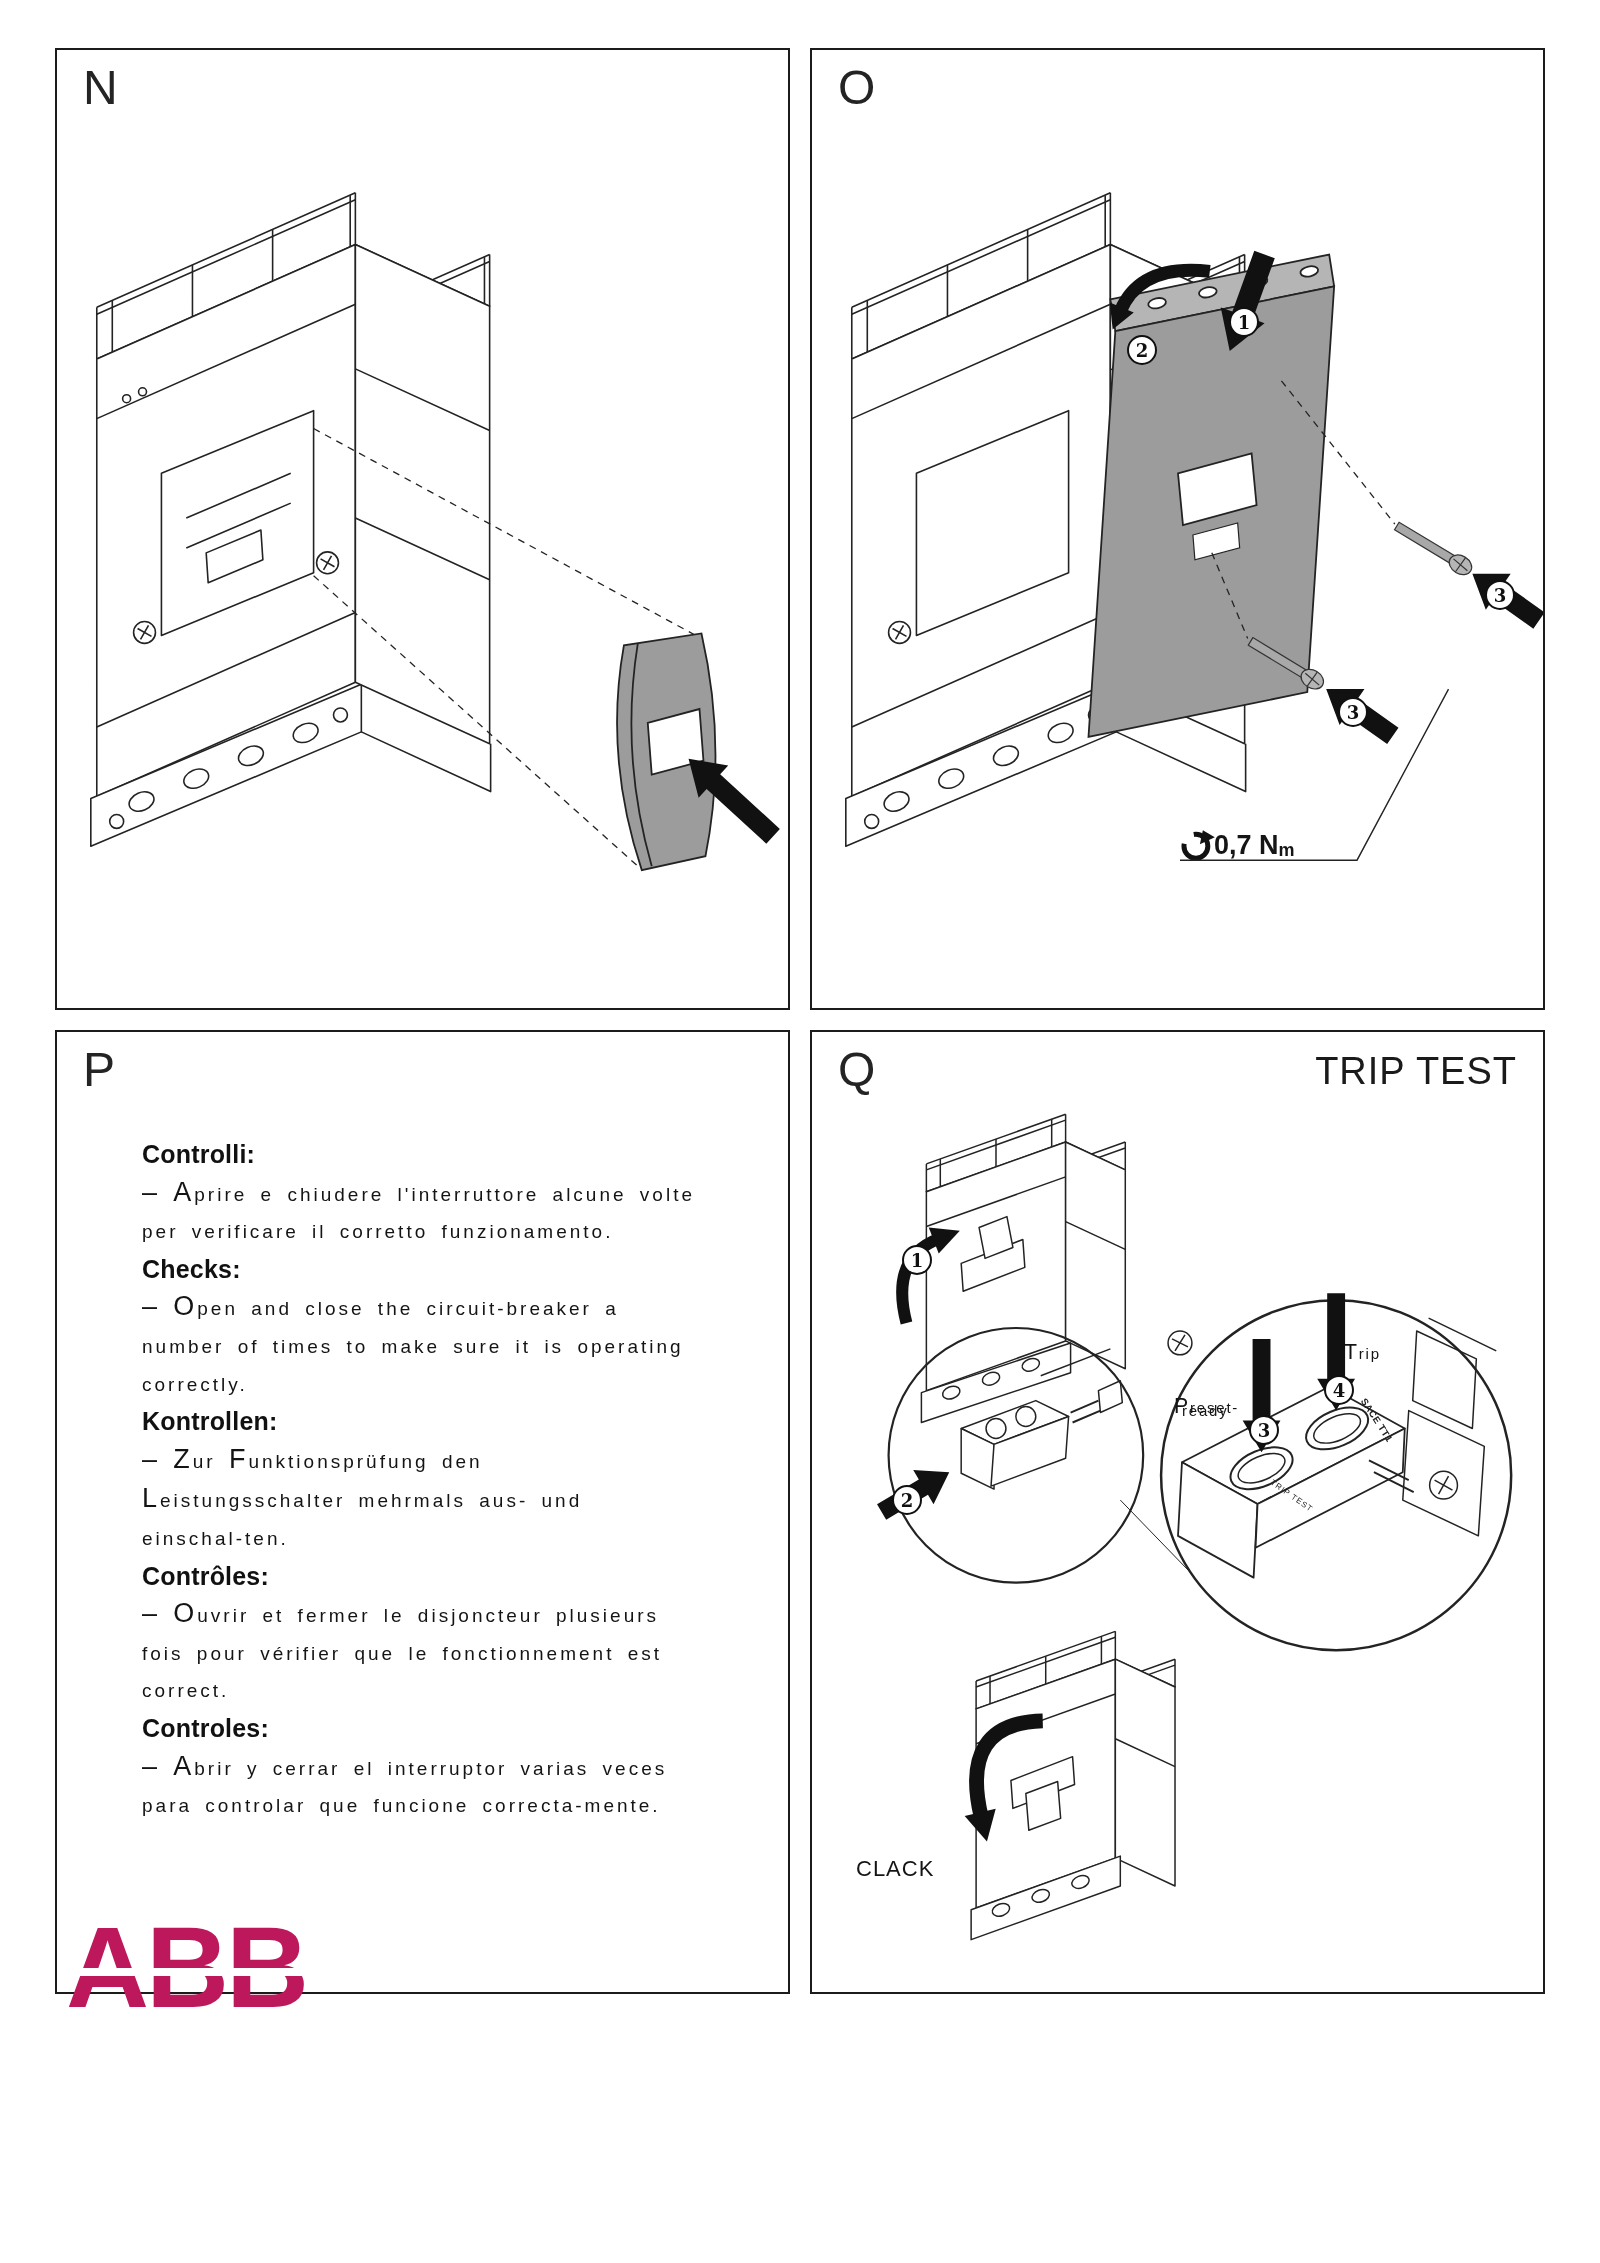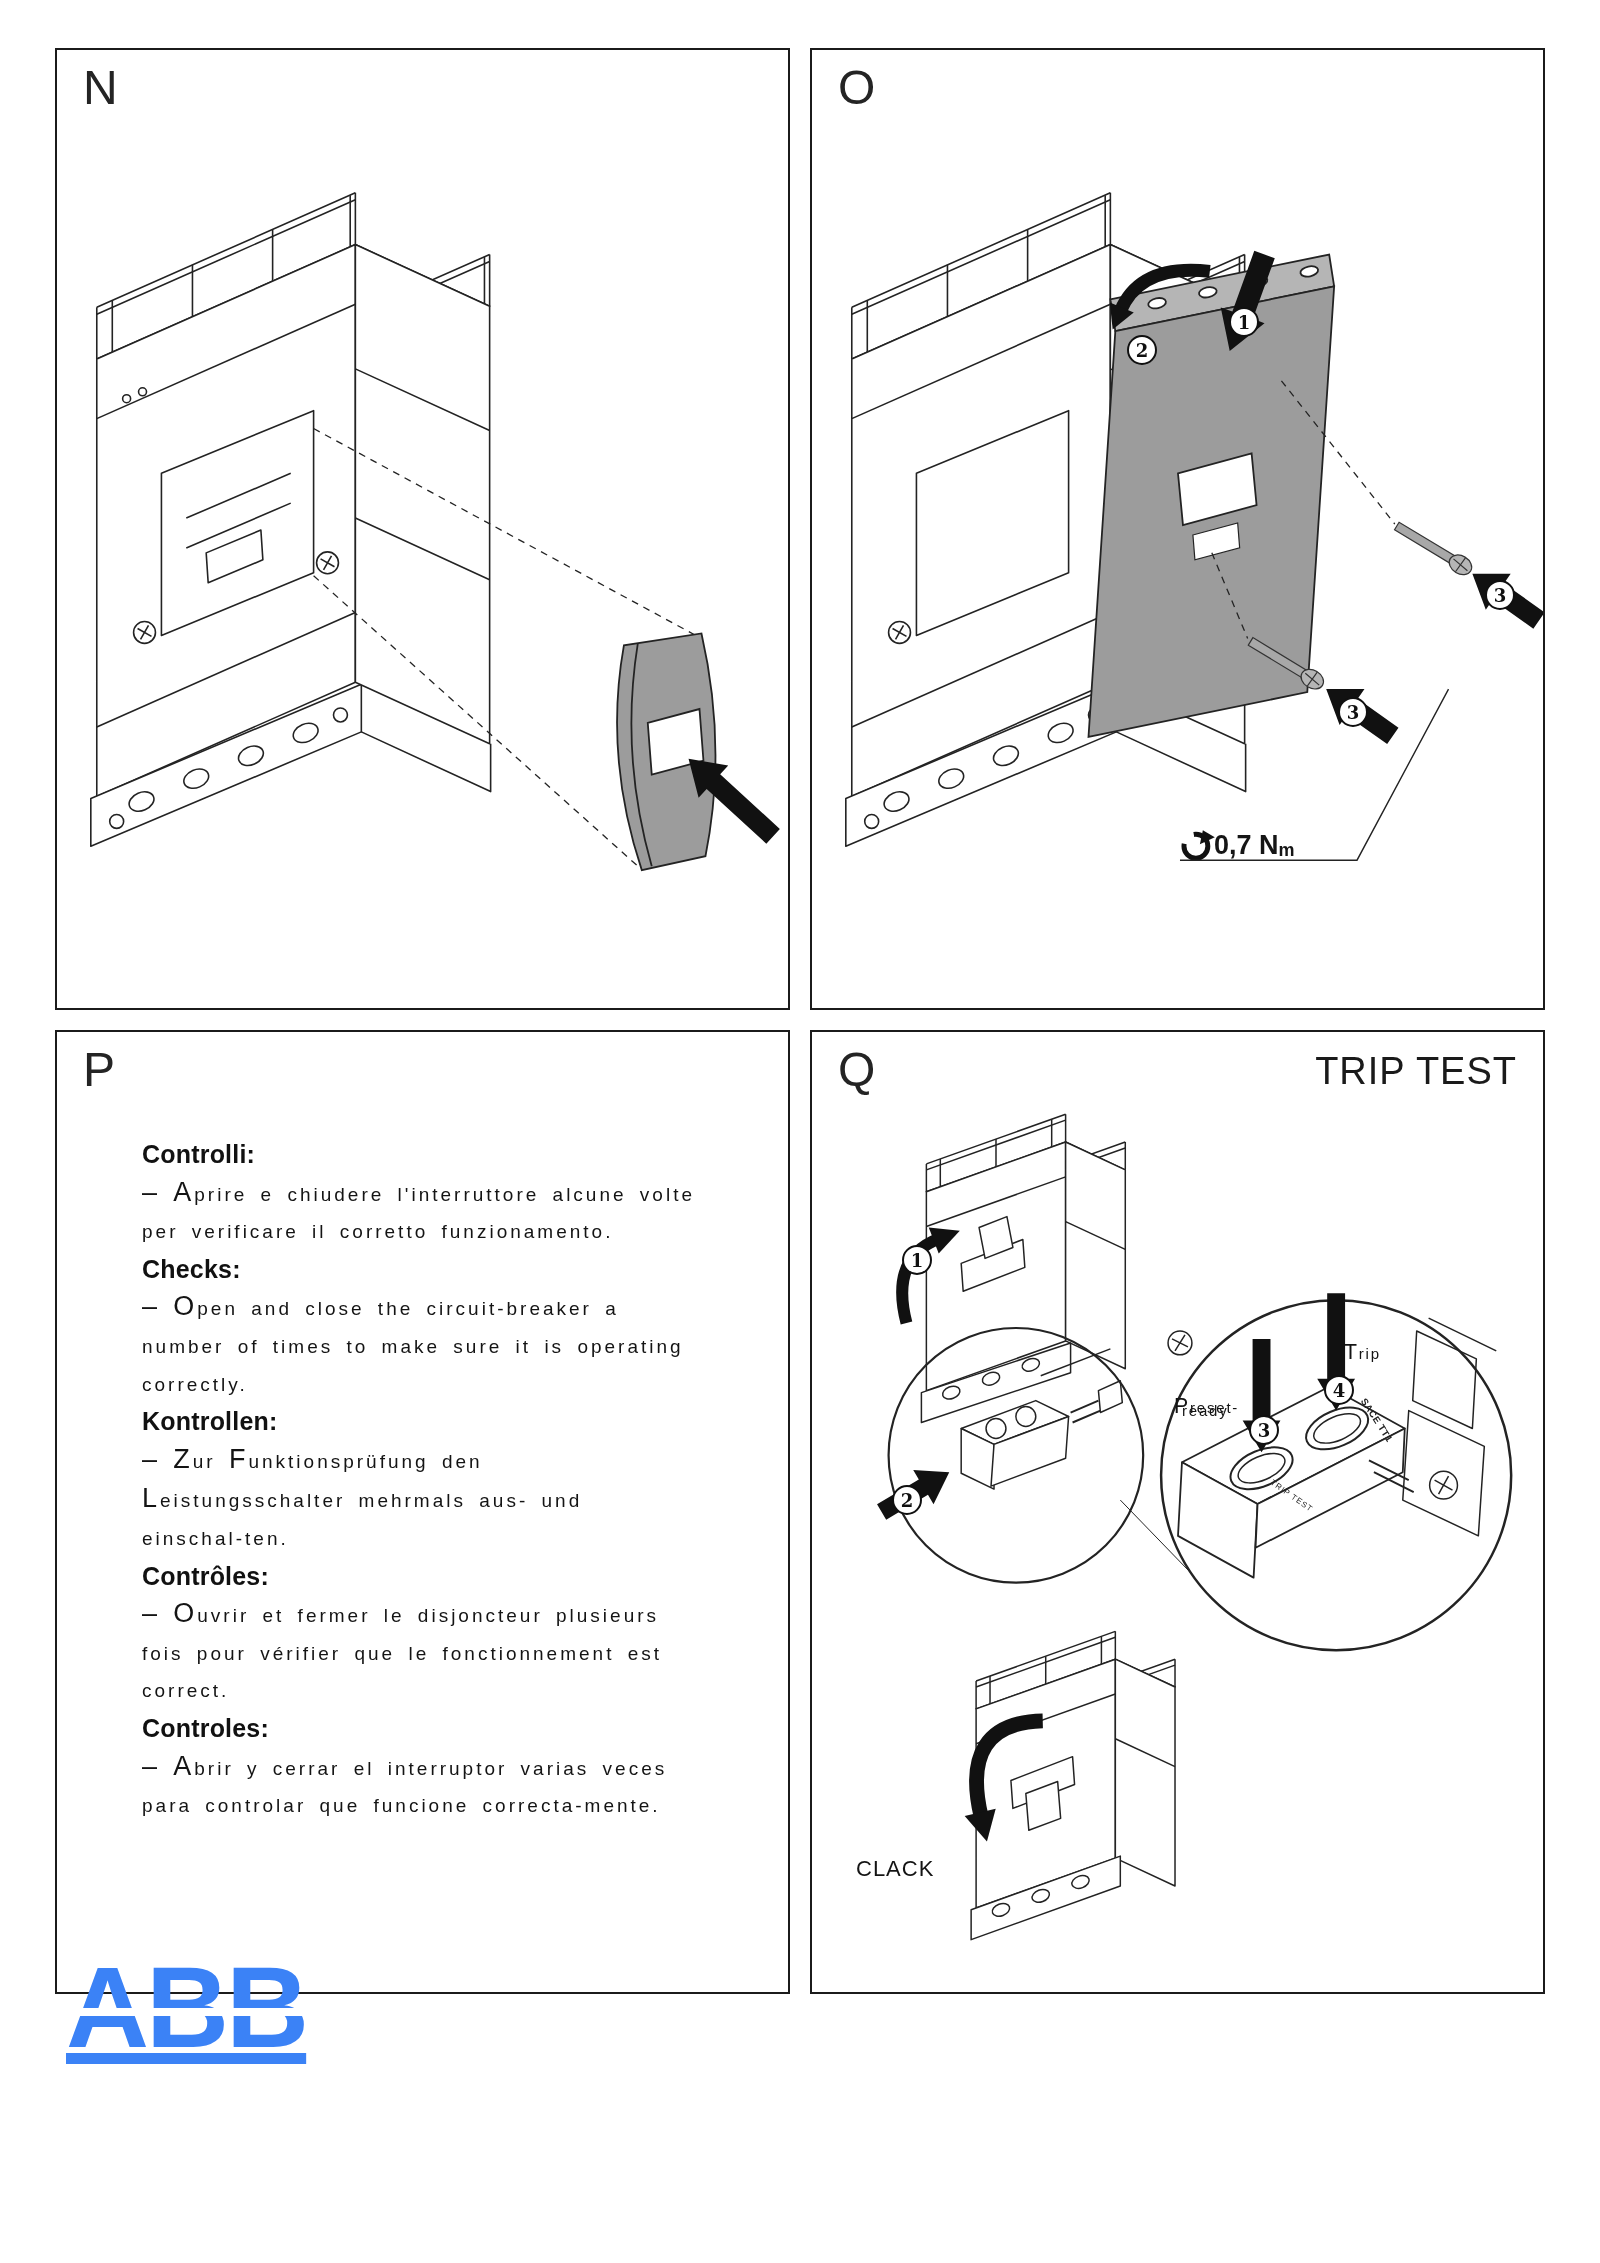--- a/index.html
+++ b/index.html
@@ -21,21 +21,21 @@
   .step{position:absolute;width:30px;height:30px;border-radius:50%;background:#fff;border:2.5px solid #101010;box-sizing:border-box;display:flex;align-items:center;justify-content:center;font-family:"DejaVu Serif",serif;font-weight:bold;font-size:18px;color:#101010;z-index:5;}
   
   .q-label{position:absolute;font-size:15px;letter-spacing:1.8px;color:#141414;white-space:nowrap;z-index:4;}
   .clack{position:absolute;left:44px;top:824px;font-size:22px;letter-spacing:1px;color:#141414;}
   .sace{position:absolute;left:556px;top:364px;font-size:9.5px;font-weight:bold;letter-spacing:.5px;transform:rotate(57deg);transform-origin:left top;color:#222;}
   .devfront{position:absolute;left:462px;top:446px;font-size:8px;letter-spacing:1px;transform:rotate(35deg);transform-origin:left top;color:#222;}
   
   .torque{position:absolute;left:402px;top:780px;font-size:27px;font-weight:bold;color:#151515;white-space:nowrap;}
   .tsub{font-size:18px;position:relative;top:2px;}
   
-  .abb-logo{position:absolute;left:66px;top:1952px;width:260px;height:120px;font-weight:bold;font-size:115px;line-height:110px;letter-spacing:-3px;color:#3b82f6;text-decoration:underline;}
+  .abb-logo{position:absolute;left:66px;top:1912px;width:260px;height:120px;font-weight:bold;font-size:115px;line-height:110px;letter-spacing:-3px;color:#be185d;}
   .abb-stripe{position:absolute;left:0px;top:56px;width:238px;height:8px;background:#ffffff;}
 </style>
 </head>
 <body>
 
 <div class="page">
 
   <div class="panel panel-n">
     <svg viewBox="0 0 735 962">
       <g stroke="#232323" stroke-width="1.6" fill="none" stroke-linejoin="round">

